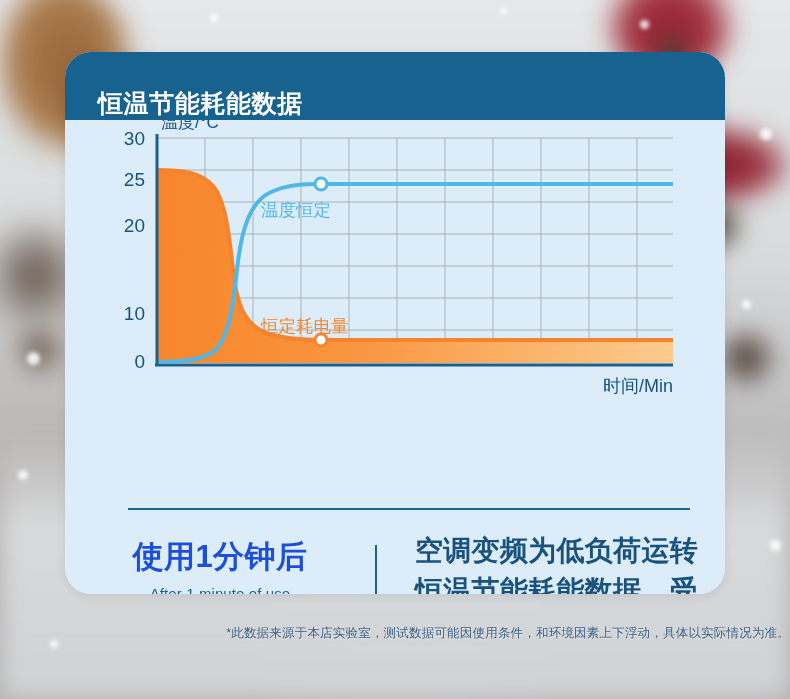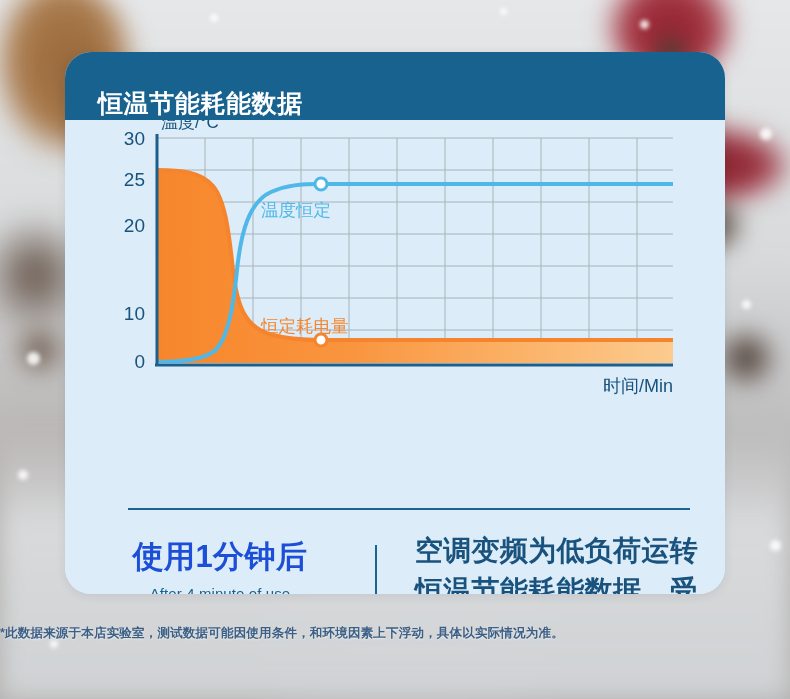--- a/index.html
+++ b/index.html
@@ -193,27 +193,26 @@
     line-height: 1.42;
     letter-spacing: 0.3px;
   }
 
   
   #footnote {
     position: absolute;
     left: 0;
     top: 625px;
     width: 790px;
-    text-align: left;
+    text-align: right;
     color: #3c5f86;
     font-size: 12.5px;
     letter-spacing: 0.2px;
     z-index: 3;
     text-shadow: 0 1px 2px rgba(255,255,255,0.55);
-    font-weight: bold;
   }
 </style>
 </head>
 <body>
 
 <div id="backdrop">
   <div class="bg-base"></div>
   <div class="blob deer"></div>
   <div class="blob deer2"></div>
   <div class="blob santa-red-top"></div>
@@ -326,21 +325,21 @@
         <text x="188" y="212" fill="#F5842C" font-family="Liberation Sans, sans-serif" font-size="17.5" font-weight="400">恒定耗电量</text>
       </svg>
     </div>
 
     <div id="divider-h"></div>
     <div id="divider-v"></div>
 
     <div id="bottom">
       <div id="bottom-left">
         <div id="headline-cn">使用1分钟后</div>
-        <div id="headline-en">After 4 minute of use</div>
+        <div id="headline-en">After 1 minute of use</div>
       </div>
       <div id="bottom-right">
         <p>空调变频为低负荷运转</p>
         <p>恒温节能耗能数据，受温</p>
         <p>均匀，节约45%电量</p>
       </div>
     </div>
 
   </div>
 </div>

